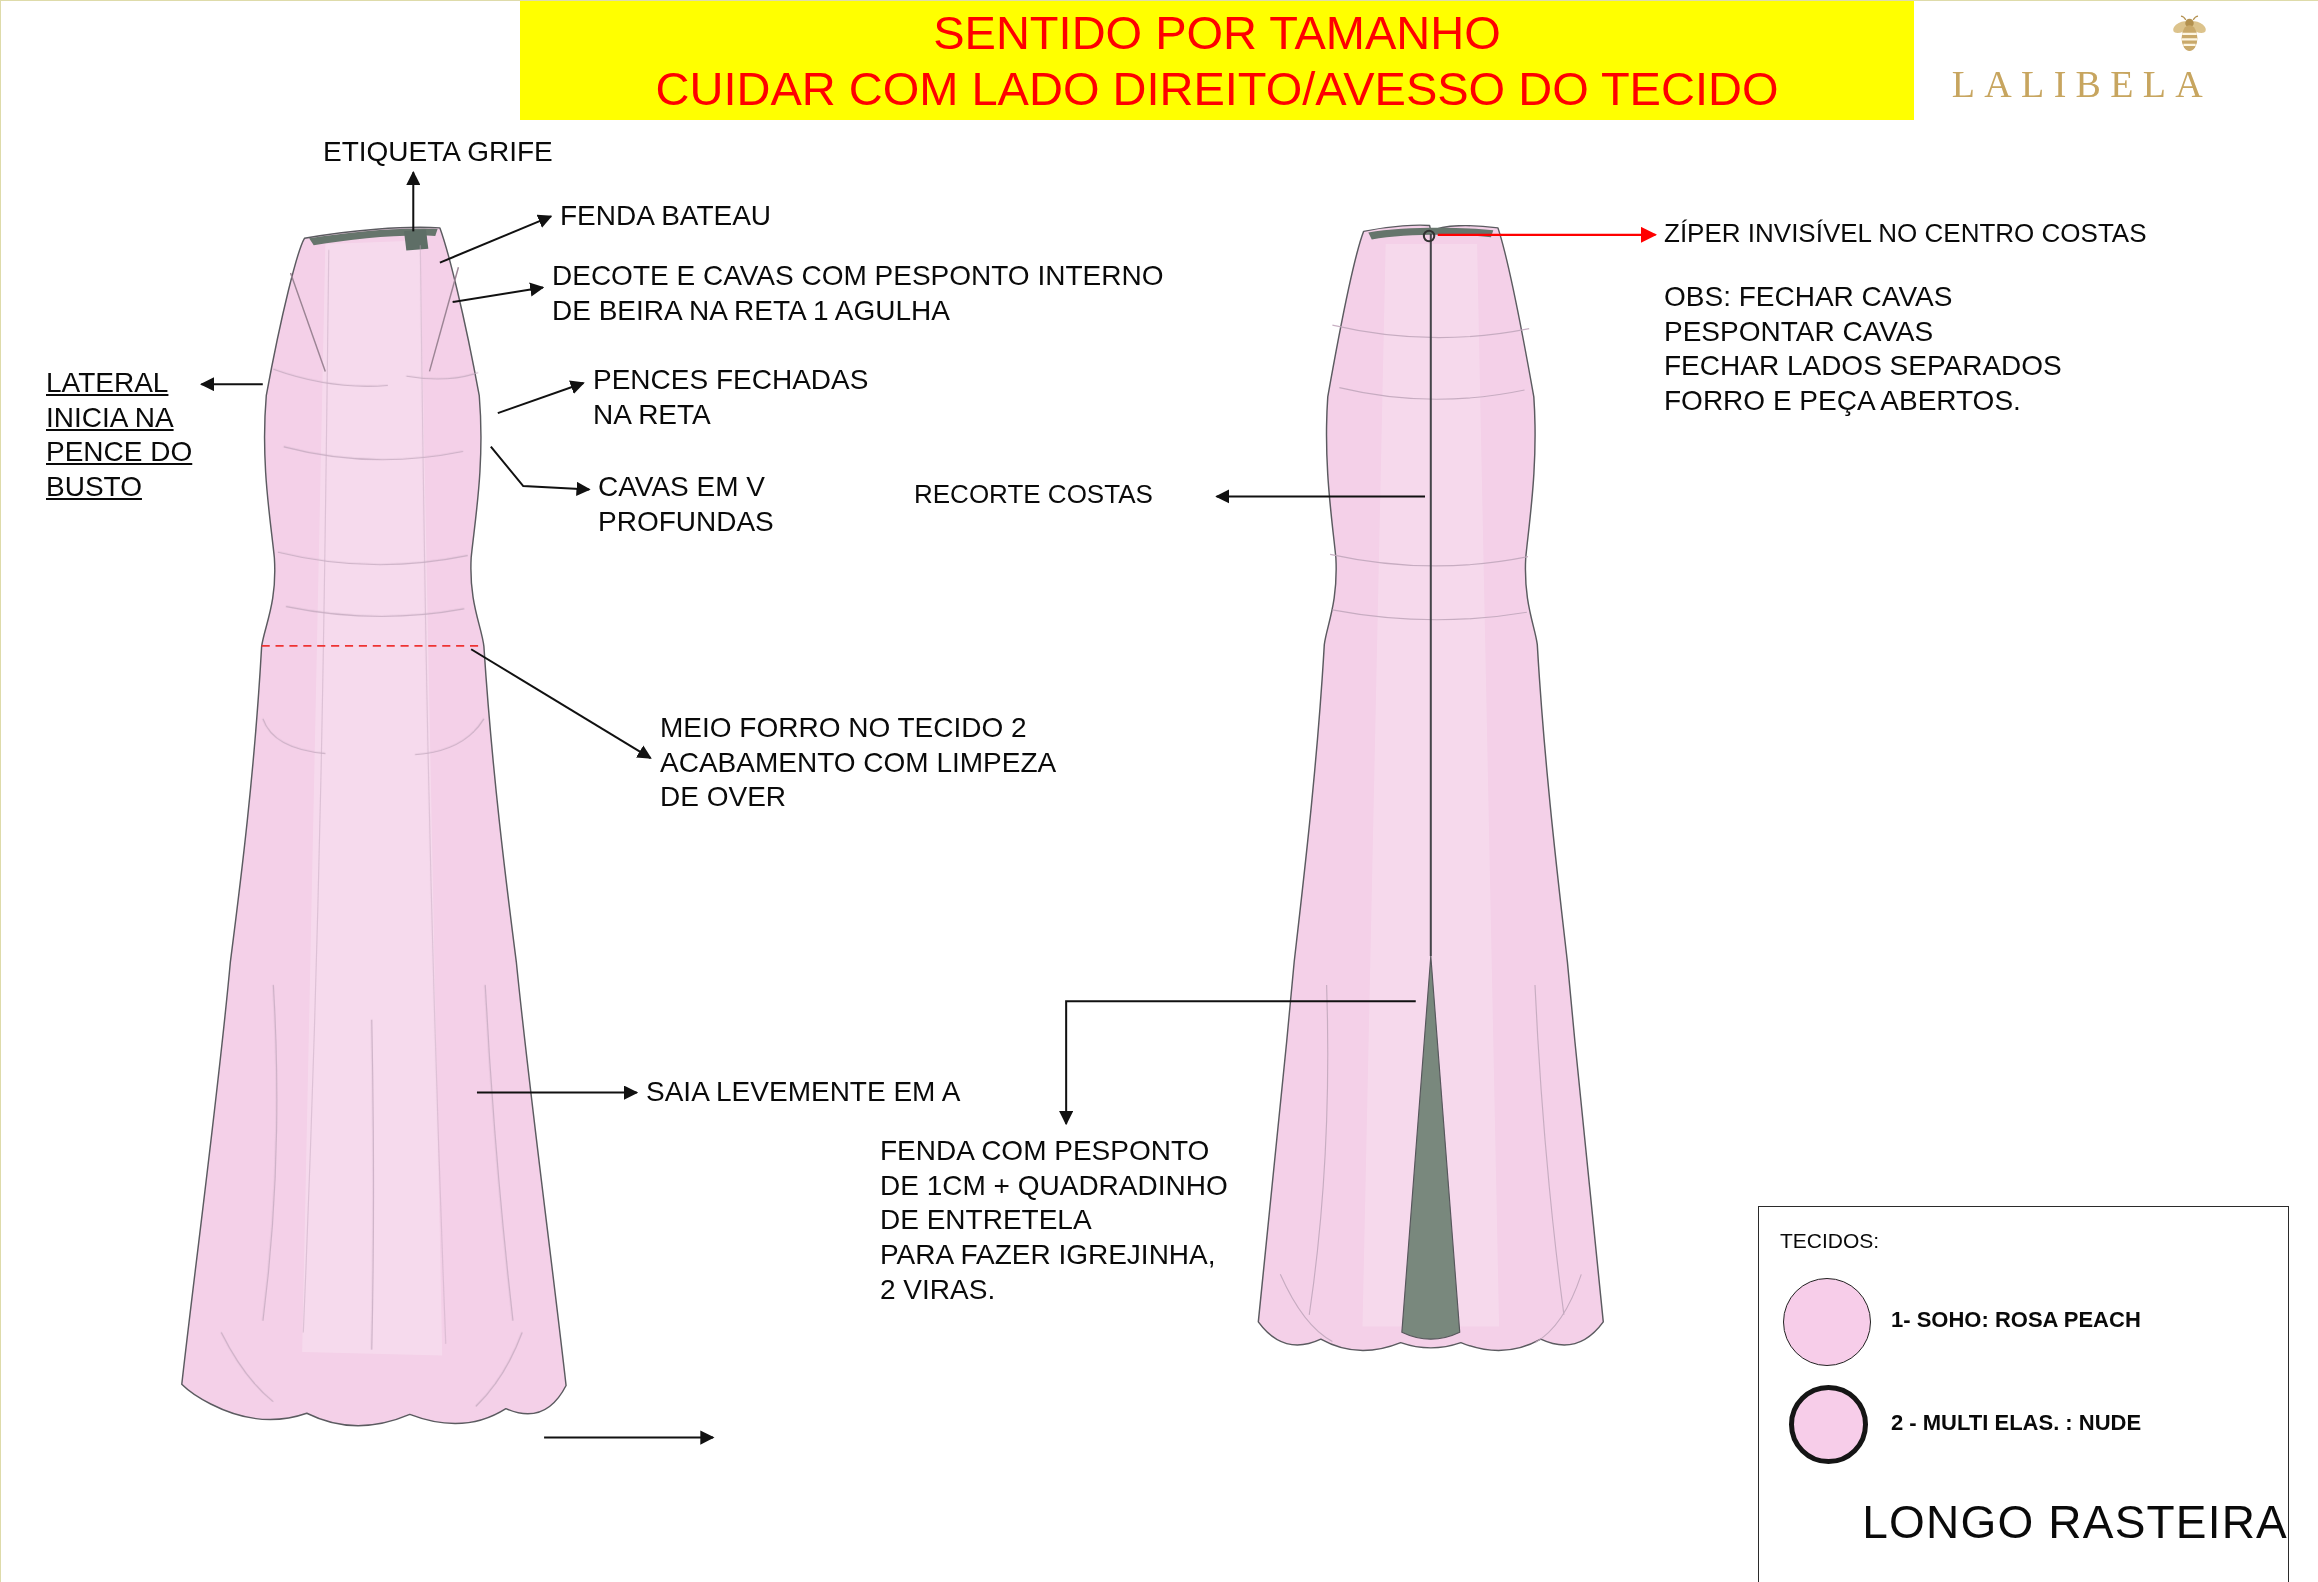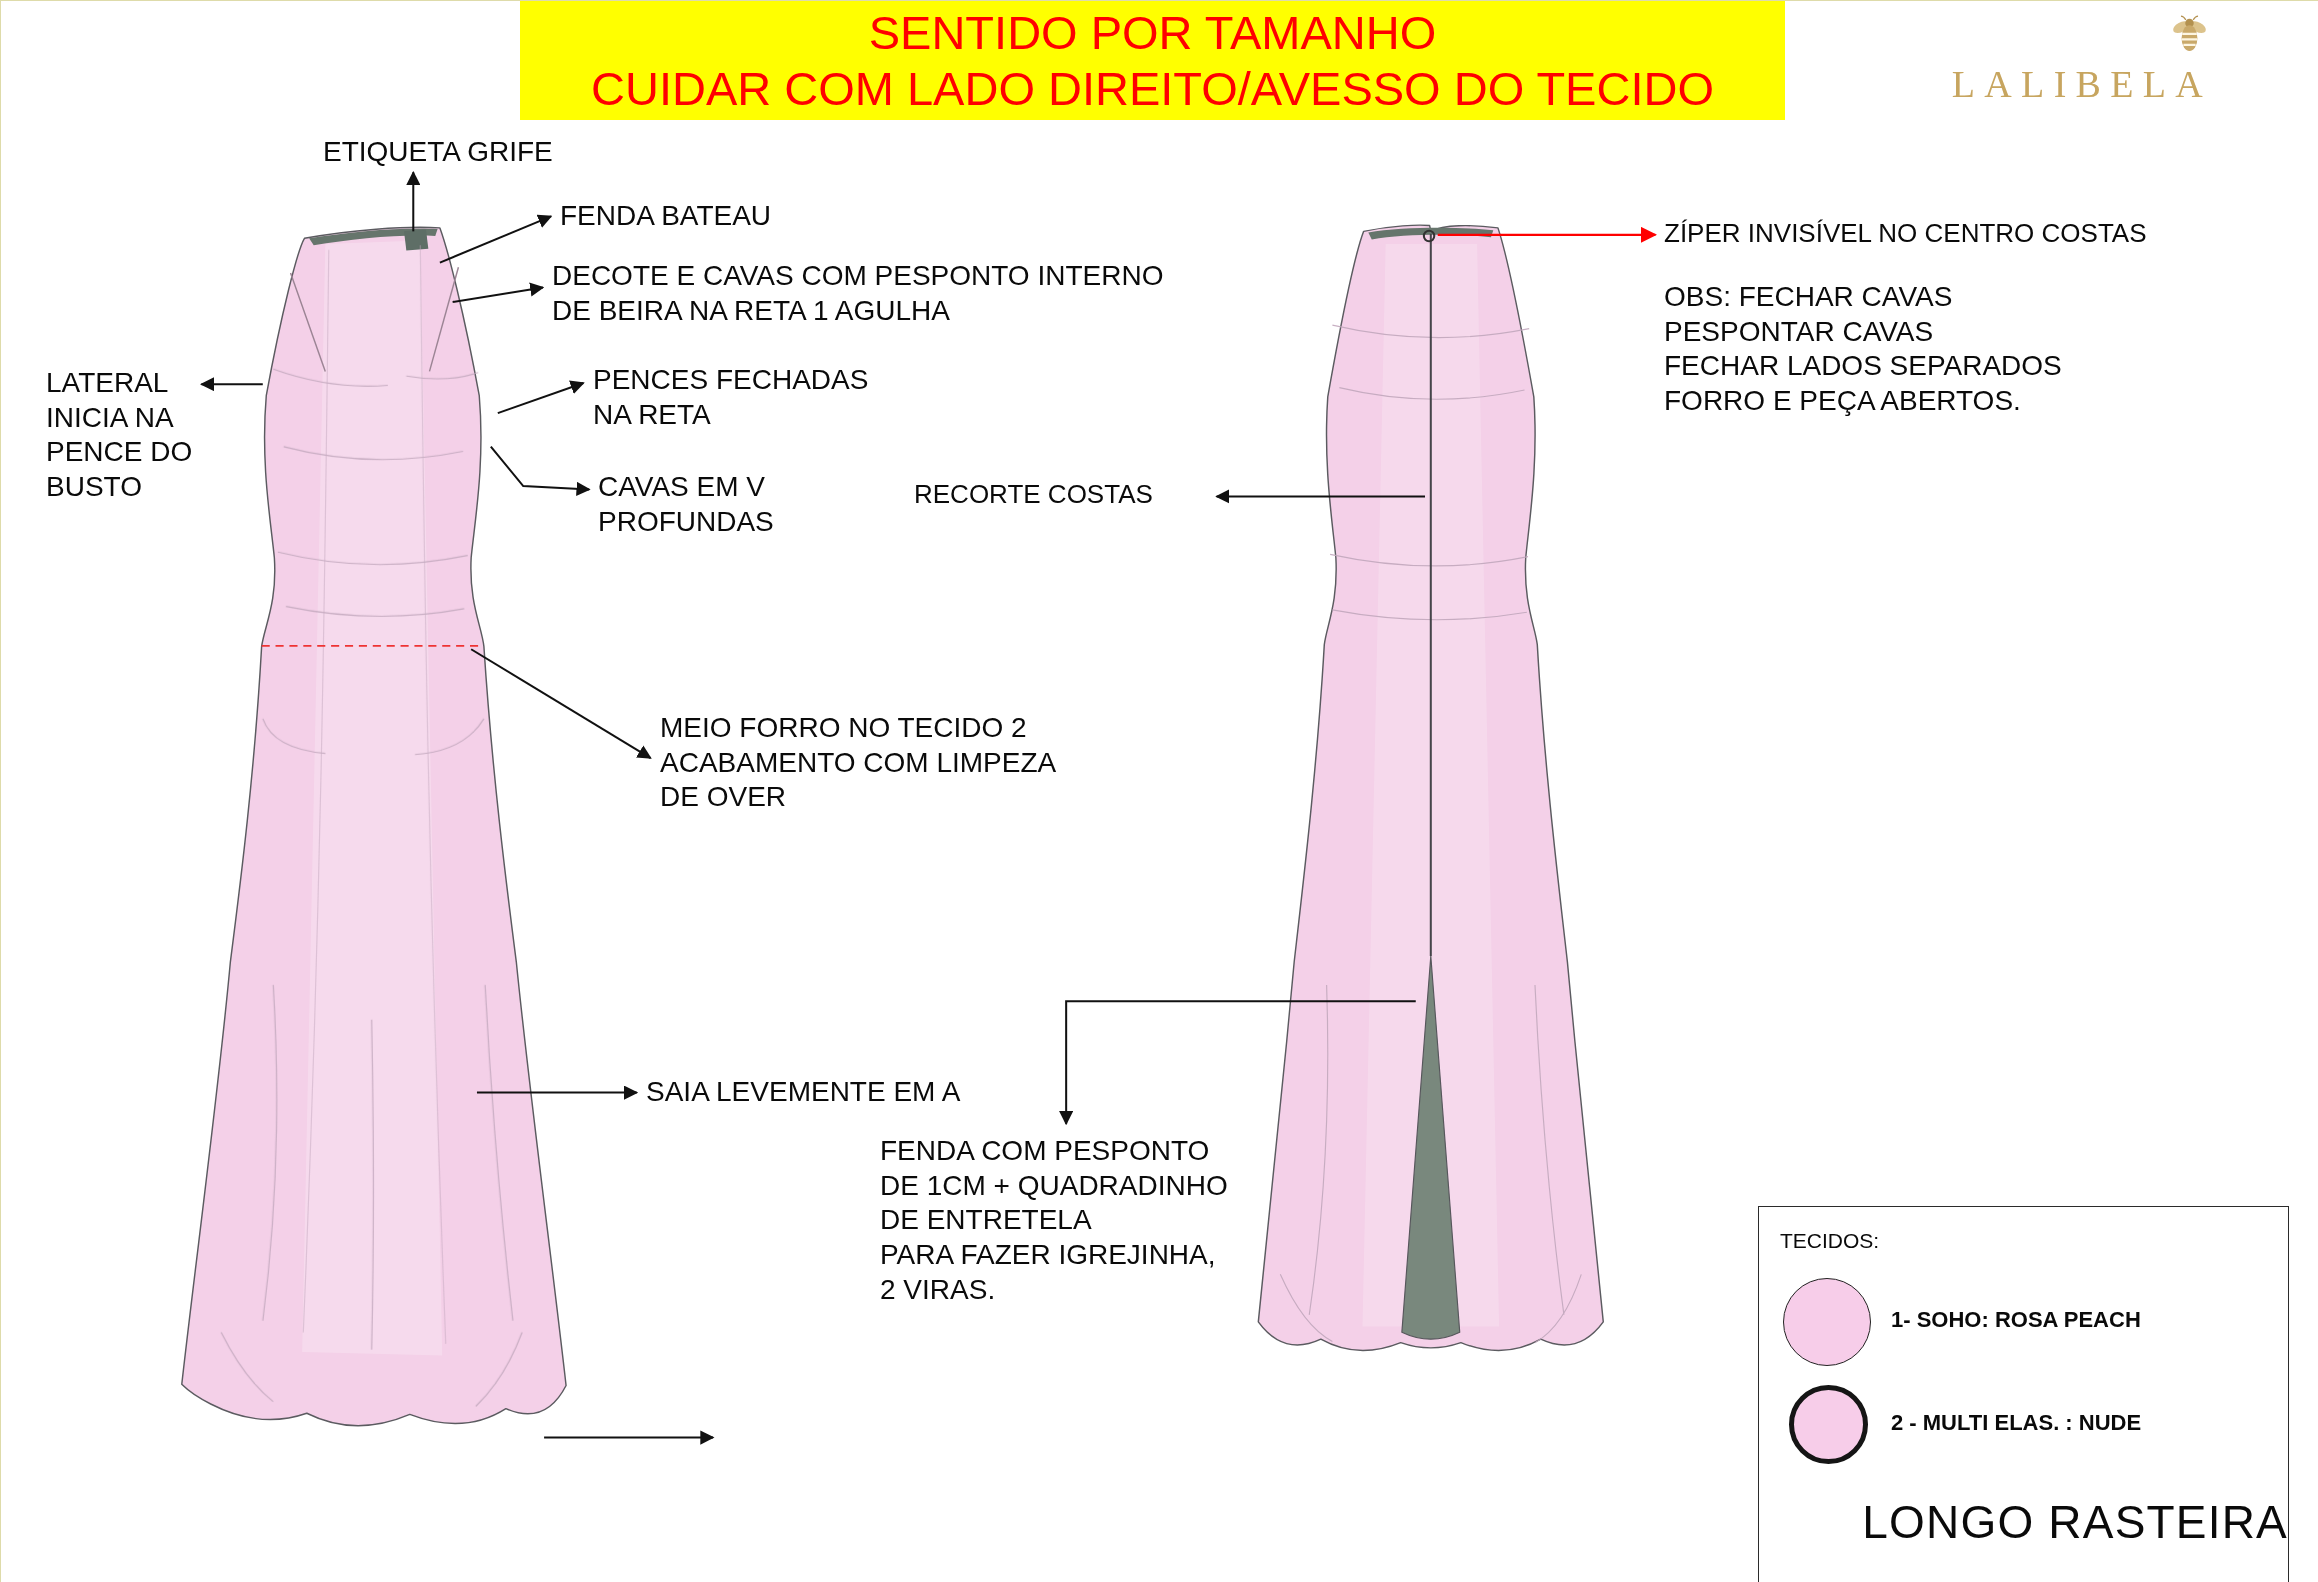--- a/index.html
+++ b/index.html
@@ -7,21 +7,21 @@
     position:relative;
     width:2319px;height:1583px;
     background:#ffffff;
     border:1.7px solid #dedbaa;
     box-sizing:border-box;
     font-family:"Liberation Sans",sans-serif;
     overflow:hidden;
   }
   .art{position:absolute;left:0;top:0;width:2319px;height:1583px;}
   .banner{
-    position:absolute;left:519px;top:0;width:1265px;height:119px;
+    position:absolute;left:519px;top:0;width:1394px;height:119px;
     background:#ffff00;color:#ff0000;
     display:flex;flex-direction:column;align-items:center;justify-content:center;
     font-size:47px;line-height:1.18;text-align:center;white-space:nowrap;
   }
   .brand{position:absolute;left:1933px;top:14px;width:278px;text-align:right;}
   .brand-bee{display:inline-block;}
   .brand-name{
     font-family:"Liberation Serif",serif;
     font-size:38px;letter-spacing:9.3px;color:#c7a55f;margin-top:5.8px;white-space:nowrap;
   }
@@ -192,21 +192,21 @@
   </div>
 
   <div class="ann" style="left:322px;top:134px;">ETIQUETA GRIFE</div>
   <div class="ann" style="left:559px;top:198px;">FENDA BATEAU</div>
   <div class="ann" style="left:551px;top:258px;">DECOTE E CAVAS COM PESPONTO INTERNO
 DE BEIRA NA RETA 1 AGULHA</div>
   <div class="ann" style="left:592px;top:362px;">PENCES FECHADAS
 NA RETA</div>
   <div class="ann" style="left:597px;top:469px;">CAVAS EM V
 PROFUNDAS</div>
-  <div class="ann" style="left:45px;top:365px;">LATERAL
+  <div class="ann" style="left:45px;top:365px;text-decoration:underline;">LATERAL
 INICIA NA
 PENCE DO
 BUSTO</div>
   <div class="ann" style="left:659px;top:710px;">MEIO FORRO NO TECIDO 2
 ACABAMENTO COM LIMPEZA
 DE OVER</div>
   <div class="ann" style="left:645px;top:1074px;">SAIA LEVEMENTE EM  A</div>
 
   <div class="ann big" style="left:1663px;top:216px;">ZÍPER INVISÍVEL NO CENTRO COSTAS</div>
   <div class="ann" style="left:1663px;top:279px;">OBS: FECHAR CAVAS

